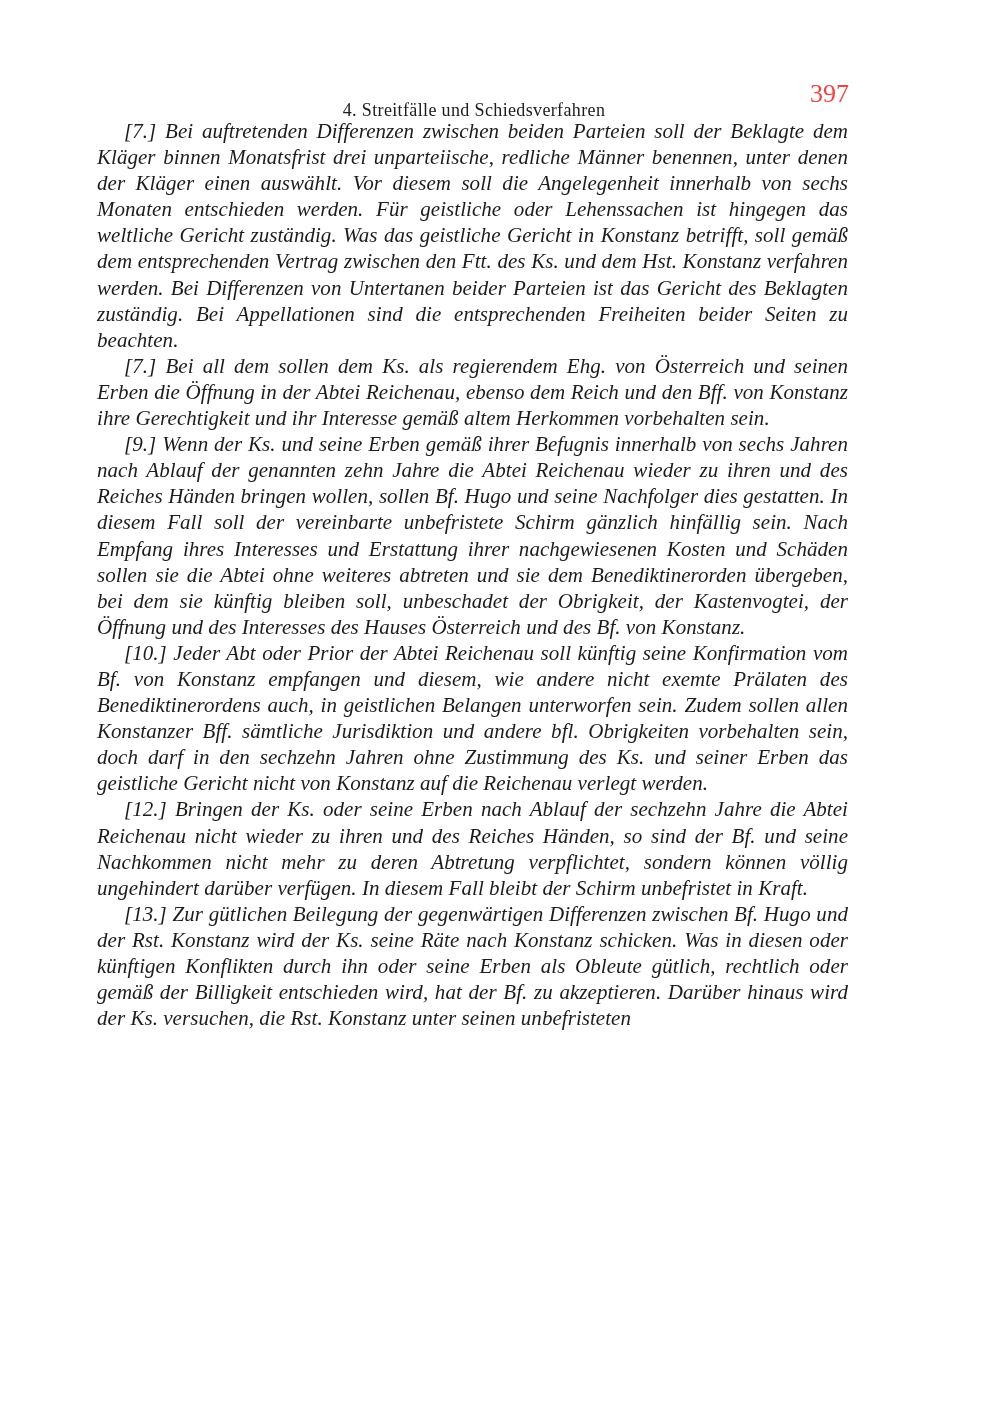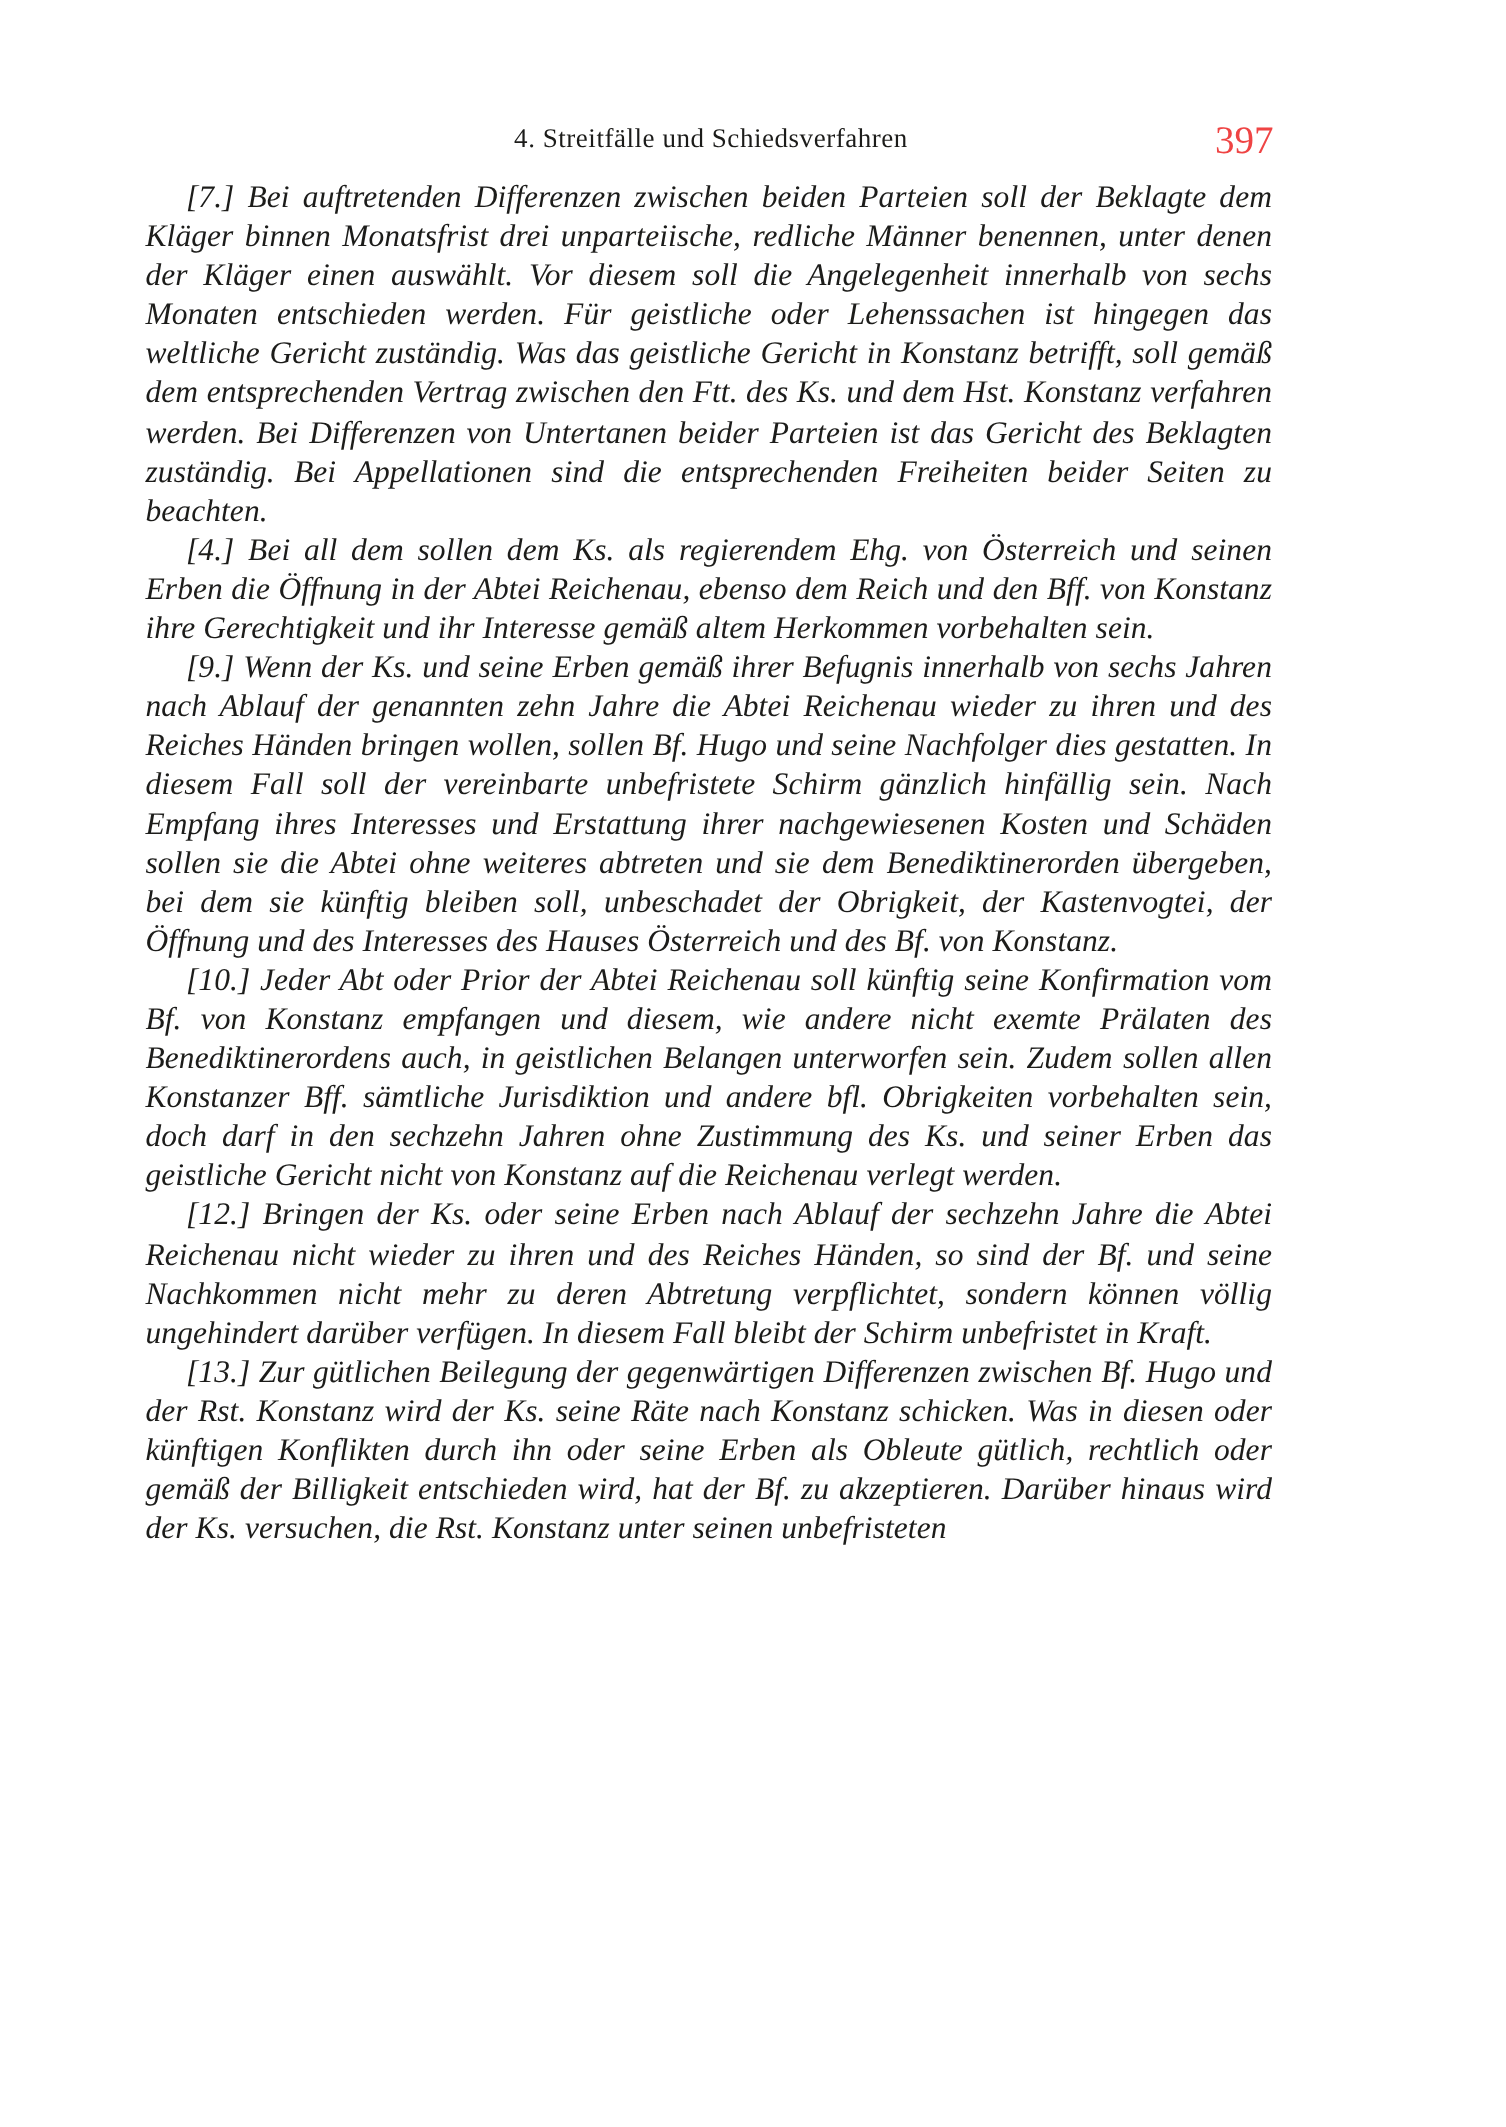--- a/index.html
+++ b/index.html
@@ -26,20 +26,21 @@
   }
   .head-title {
     position: absolute;
     left: 4px;
     right: 0;
     text-align: center;
     font-size: 18px;
     font-style: normal;
     letter-spacing: 0.02em;
     color: #1c1c1a;
+    margin-top: 18px;
   }
   .page-number {
     position: absolute;
     right: -2px;
     top: -3px;
     font-size: 26px;
     color: #ef4444;
   }
   .body-text {
     position: absolute;
@@ -64,20 +65,20 @@
 
 <div class="page">
 
   <div class="running-head">
     <div class="head-title">4. Streitfälle und Schiedsverfahren</div>
     <div class="page-number">397</div>
   </div>
 
   <div class="body-text">
     <p>[7.] Bei auftretenden Differenzen zwischen beiden Parteien soll der Beklagte dem Kläger binnen Monatsfrist drei unparteiische, redliche Männer benennen, unter denen der Kläger einen auswählt. Vor diesem soll die Angelegenheit innerhalb von sechs Monaten entschieden werden. Für geistliche oder Lehenssachen ist hingegen das weltliche Gericht zuständig. Was das geistliche Gericht in Konstanz betrifft, soll gemäß dem entsprechenden Vertrag zwischen den Ftt. des Ks. und dem Hst. Konstanz verfahren werden. Bei Differenzen von Untertanen beider Parteien ist das Gericht des Beklagten zuständig. Bei Appellationen sind die entsprechenden Freiheiten beider Seiten zu beachten.</p>
-    <p>[4.] Bei all dem sollen dem Ks. als regierendem Ehg. von Österreich und seinen Erben die Öffnung in der Abtei Reichenau, ebenso dem Reich und den Bff. von Konstanz ihre Gerechtigkeit und ihr Interesse gemäß altem Herkommen vorbehalten sein.</p>
+    <p>[7.] Bei all dem sollen dem Ks. als regierendem Ehg. von Österreich und seinen Erben die Öffnung in der Abtei Reichenau, ebenso dem Reich und den Bff. von Konstanz ihre Gerechtigkeit und ihr Interesse gemäß altem Herkommen vorbehalten sein.</p>
     <p>[9.] Wenn der Ks. und seine Erben gemäß ihrer Befugnis innerhalb von sechs Jahren nach Ablauf der genannten zehn Jahre die Abtei Reichenau wieder zu ihren und des Reiches Händen bringen wollen, sollen Bf. Hugo und seine Nachfolger dies gestatten. In diesem Fall soll der vereinbarte unbefristete Schirm gänzlich hinfällig sein. Nach Empfang ihres Interesses und Erstattung ihrer nachgewiesenen Kosten und Schäden sollen sie die Abtei ohne weiteres abtreten und sie dem Benediktinerorden übergeben, bei dem sie künftig bleiben soll, unbeschadet der Obrigkeit, der Kastenvogtei, der Öffnung und des Interesses des Hauses Österreich und des Bf. von Konstanz.</p>
     <p>[10.] Jeder Abt oder Prior der Abtei Reichenau soll künftig seine Konfirmation vom Bf. von Konstanz empfangen und diesem, wie andere nicht exemte Prälaten des Benediktinerordens auch, in geistlichen Belangen unterworfen sein. Zudem sollen allen Konstanzer Bff. sämtliche Jurisdiktion und andere bfl. Obrigkeiten vorbehalten sein, doch darf in den sechzehn Jahren ohne Zustimmung des Ks. und seiner Erben das geistliche Gericht nicht von Konstanz auf die Reichenau verlegt werden.</p>
     <p>[12.] Bringen der Ks. oder seine Erben nach Ablauf der sechzehn Jahre die Abtei Reichenau nicht wieder zu ihren und des Reiches Händen, so sind der Bf. und seine Nachkommen nicht mehr zu deren Abtretung verpflichtet, sondern können völlig ungehindert darüber verfügen. In diesem Fall bleibt der Schirm unbefristet in Kraft.</p>
     <p>[13.] Zur gütlichen Beilegung der gegenwärtigen Differenzen zwischen Bf. Hugo und der Rst. Konstanz wird der Ks. seine Räte nach Konstanz schicken. Was in diesen oder künftigen Konflikten durch ihn oder seine Erben als Obleute gütlich, rechtlich oder gemäß der Billigkeit entschieden wird, hat der Bf. zu akzeptieren. Darüber hinaus wird der Ks. versuchen, die Rst. Konstanz unter seinen unbefristeten</p>
   </div>
 
 </div>
 
 </body></html>

